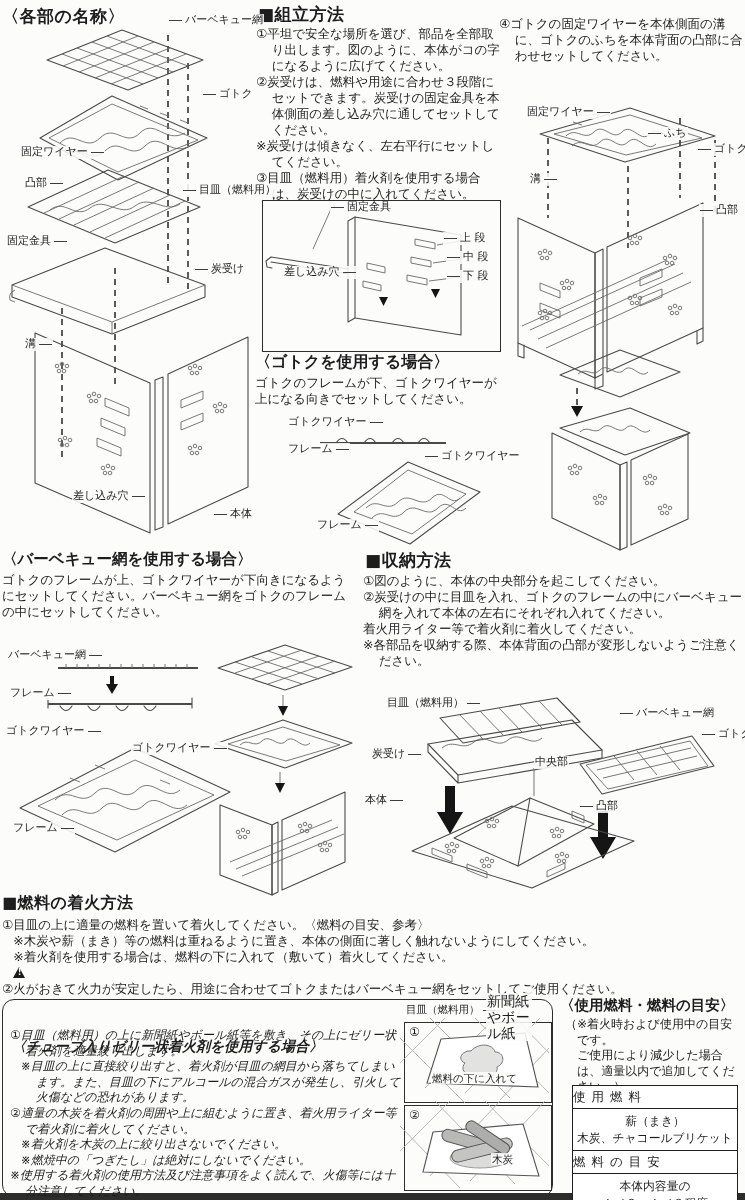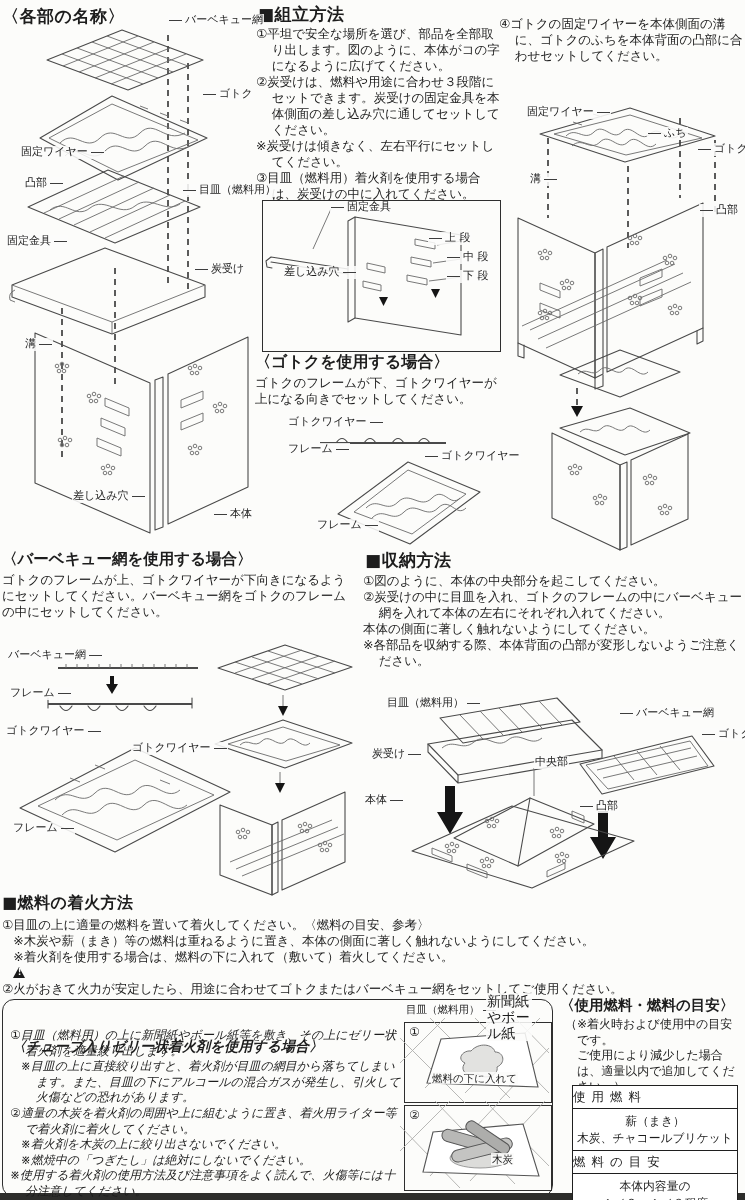--- a/index.html
+++ b/index.html
@@ -124,21 +124,21 @@
       <path class="ln" d="M8,56 L85,68 M8,61 L85,73 M8,56 l-5,4 l1,6 l5,1"></path>
       <path class="thin" d="M68,8 L50,48"></path>
       <path class="thin" d="M152,38 l20,4 v6 l-20,-4 Z M148,56 l20,4 v6 l-20,-4 Z M144,74 l20,4 v6 l-20,-4 Z"></path>
       <path class="thin" d="M104,62 l18,4 v6 l-18,-4 Z M100,80 l18,4 v6 l-18,-4 Z"></path>
       <path class="blk" d="M116,96 h9 l-4.5,9 Z"></path>
       <path class="blk" d="M168,88 h9 l-4.5,9 Z"></path>
       <path class="thin" d="M174,44 L198,40 M170,62 L198,58 M166,80 L198,76"></path>
     </svg>
   </div>
   <div class="lbl ld-l" style="left:330px;top:201px;">固定金具</div>
-  <div class="lbl ld-l" style="left:428px;top:232px;">上 段</div>
+  <div class="lbl ld-l" style="left:443px;top:232px;">上 段</div>
   <div class="lbl ld-l" style="left:446px;top:251px;">中 段</div>
   <div class="lbl ld-l" style="left:446px;top:270px;">下 段</div>
   <div class="lbl ld-r" style="left:283px;top:266px;">差し込み穴</div>
 
   <div class="sub-title" style="left:255px;top:352px;font-size:16px;">〈ゴトクを使用する場合〉</div>
   <div class="txt" style="left:255px;top:375px;width:246px;">
     <p style="text-indent:0;padding-left:0;">ゴトクのフレームが下、ゴトクワイヤーが上になる向きでセットしてください。</p>
   </div>
   <svg class="diag" style="left:316px;top:431px;" width="134" height="18">
     <path class="ln2" d="M4,12 H130"></path>
@@ -257,21 +257,21 @@
   <div class="lbl ld-r" style="left:7px;top:649px;">バーベキュー網</div>
   <div class="lbl ld-r" style="left:9px;top:687px;">フレーム</div>
   <div class="lbl ld-r" style="left:5px;top:725px;">ゴトクワイヤー</div>
   <div class="lbl ld-r" style="left:131px;top:742px;">ゴトクワイヤー</div>
   <div class="lbl ld-r" style="left:12px;top:822px;">フレーム</div>
 
   <div class="sec-title" style="left:365px;top:549px;">■収納方法</div>
   <div class="txt" style="left:363px;top:573px;width:381px;">
     <p>①図のように、本体の中央部分を起こしてください。</p>
     <p>②炭受けの中に目皿を入れ、ゴトクのフレームの中にバーベキュー網を入れて本体の左右にそれぞれ入れてください。</p>
-    <p>本体の側面に著しく触れないようにしてください。</p>
+    <p>着火用ライター等で着火剤に着火してください。</p>
     <p>※各部品を収納する際、本体背面の凸部が変形しないようご注意ください。</p>
   </div>
 
   <svg class="diag" style="left:362px;top:686px;" width="383" height="207">
     <g>
       <path class="ln" d="M78,32 L195,12 L218,36 L101,57 Z"></path>
       <path class="thin" d="M98,29 L121,53 M118,25 L141,49 M137,22 L160,46 M157,18 L180,42 M177,15 L200,39"></path>
       <path class="ln" d="M66,58 L210,34 L240,64 L96,89 Z"></path>
       <path class="ln" d="M66,58 L66,66 L96,97 L240,72 L240,64 M96,89 L96,97"></path>
       <path class="thin" d="M80,62 C92,52 100,66 112,56 S134,64 146,54 S168,62 180,52"></path>

